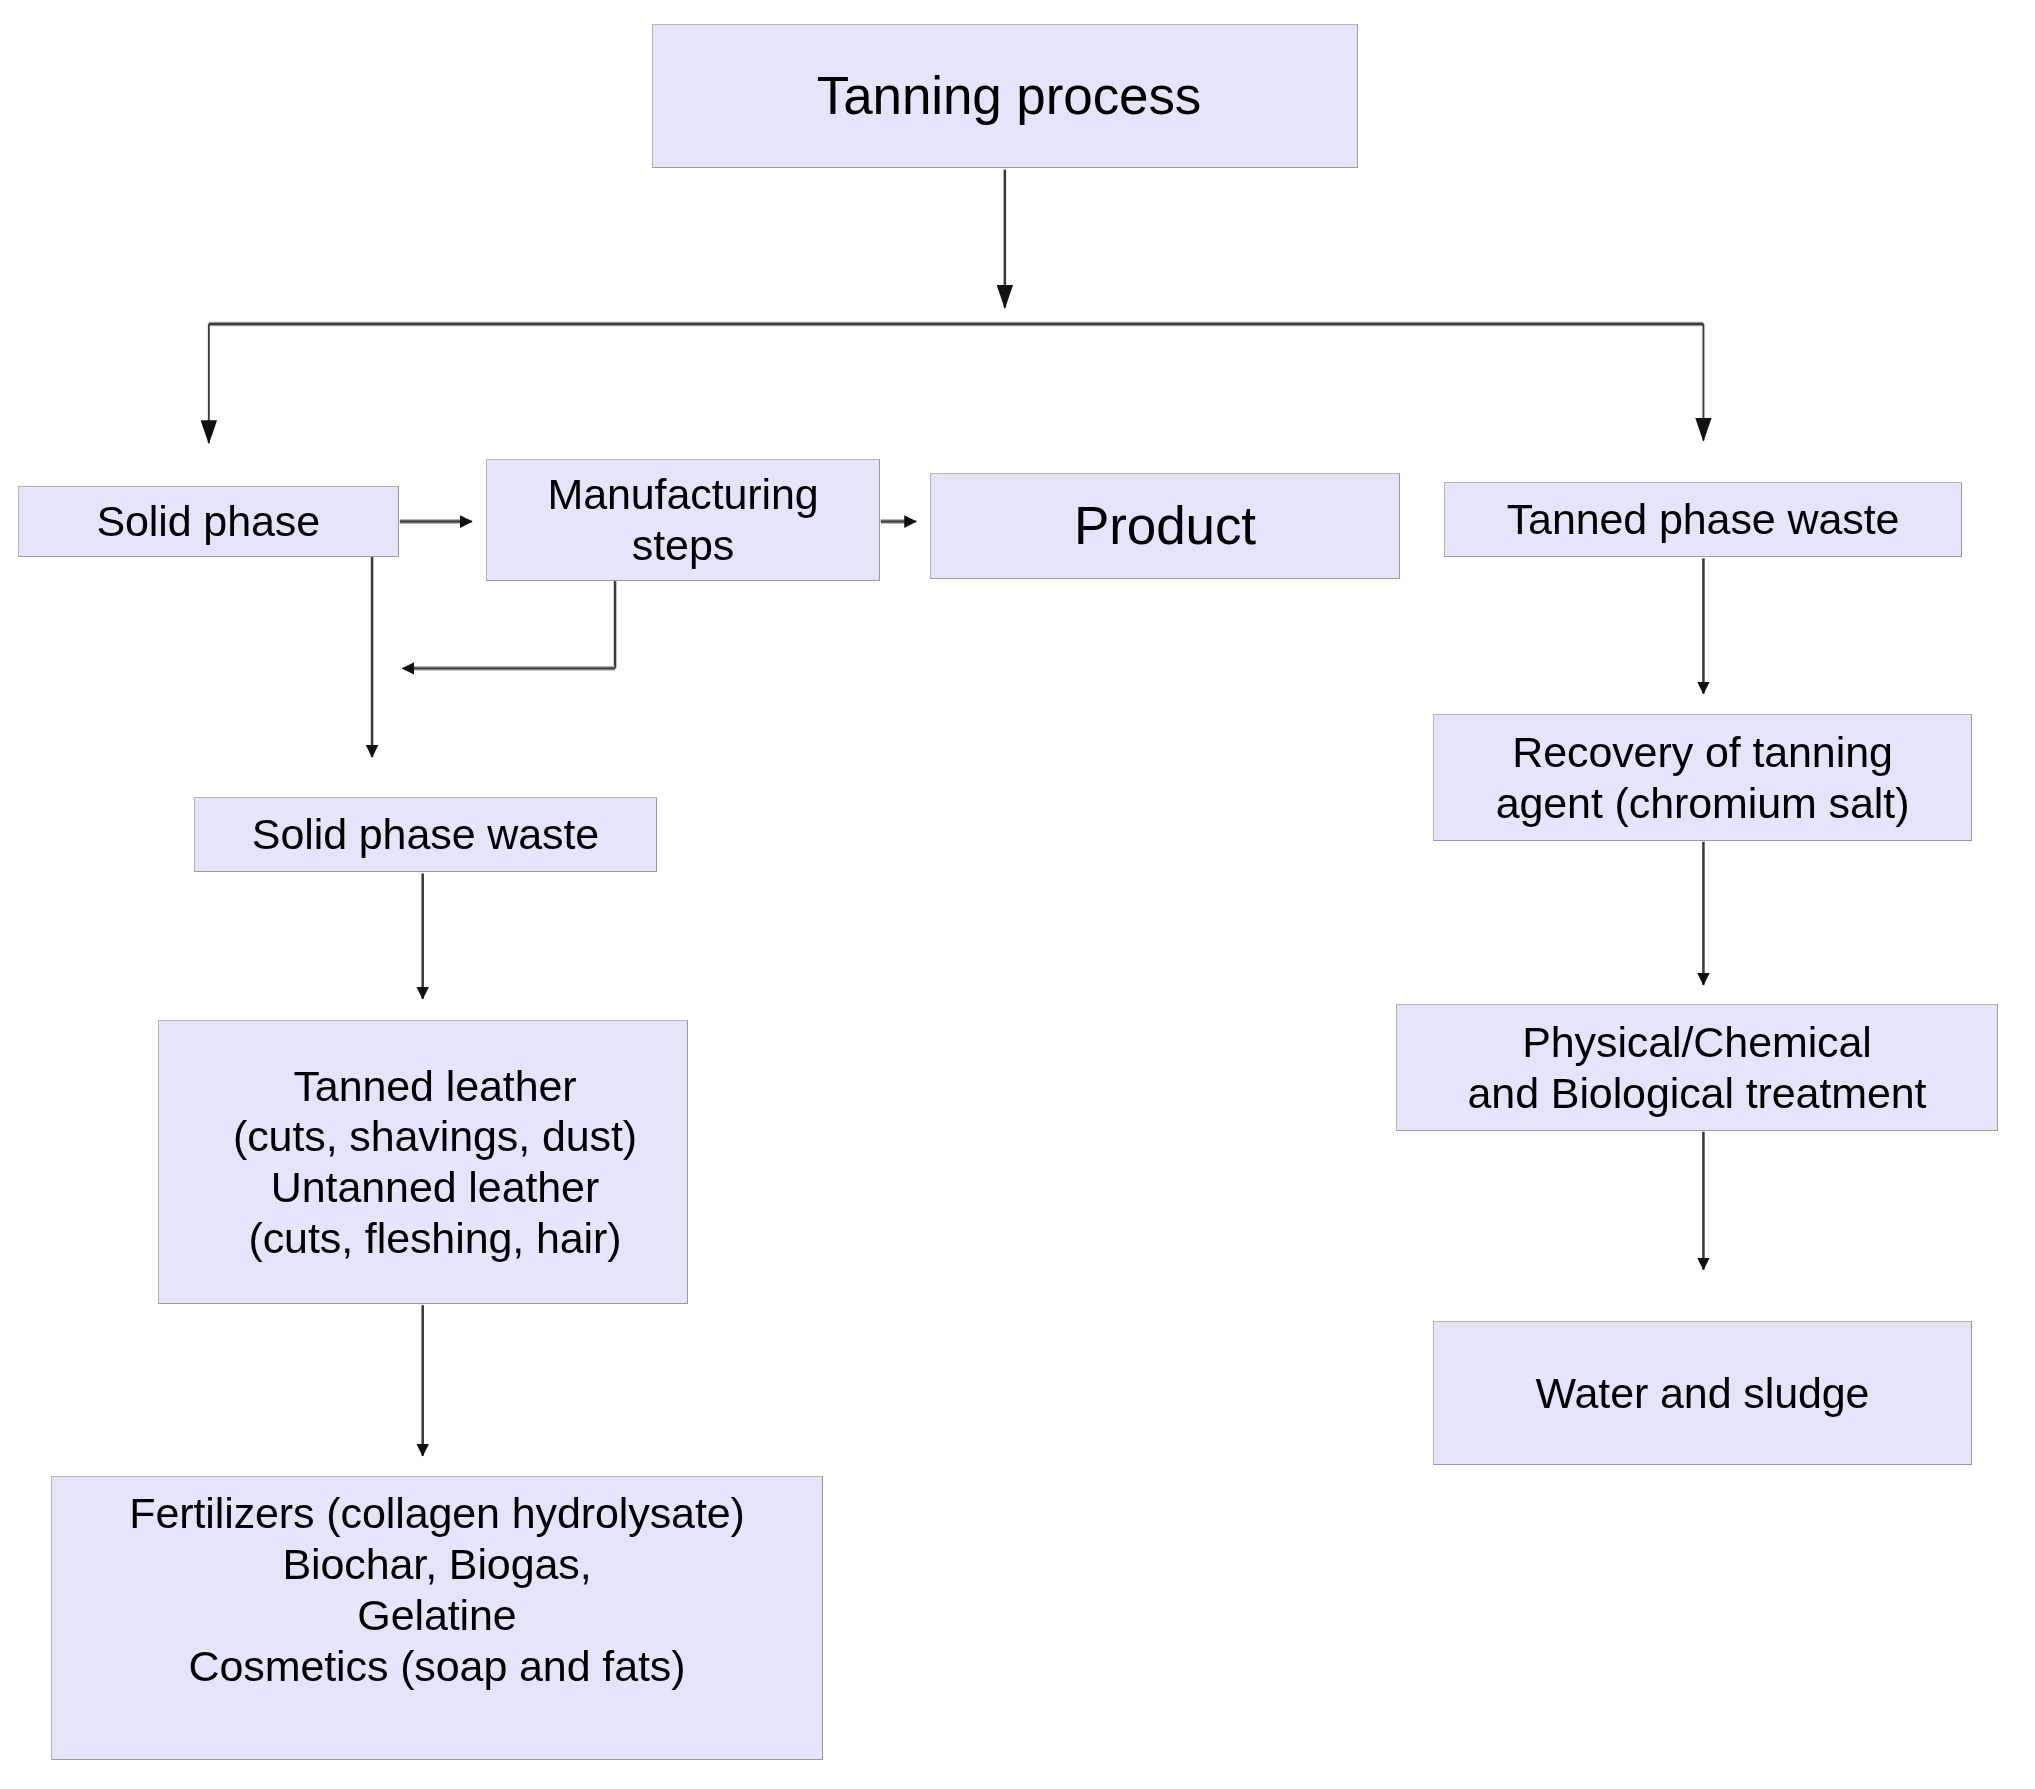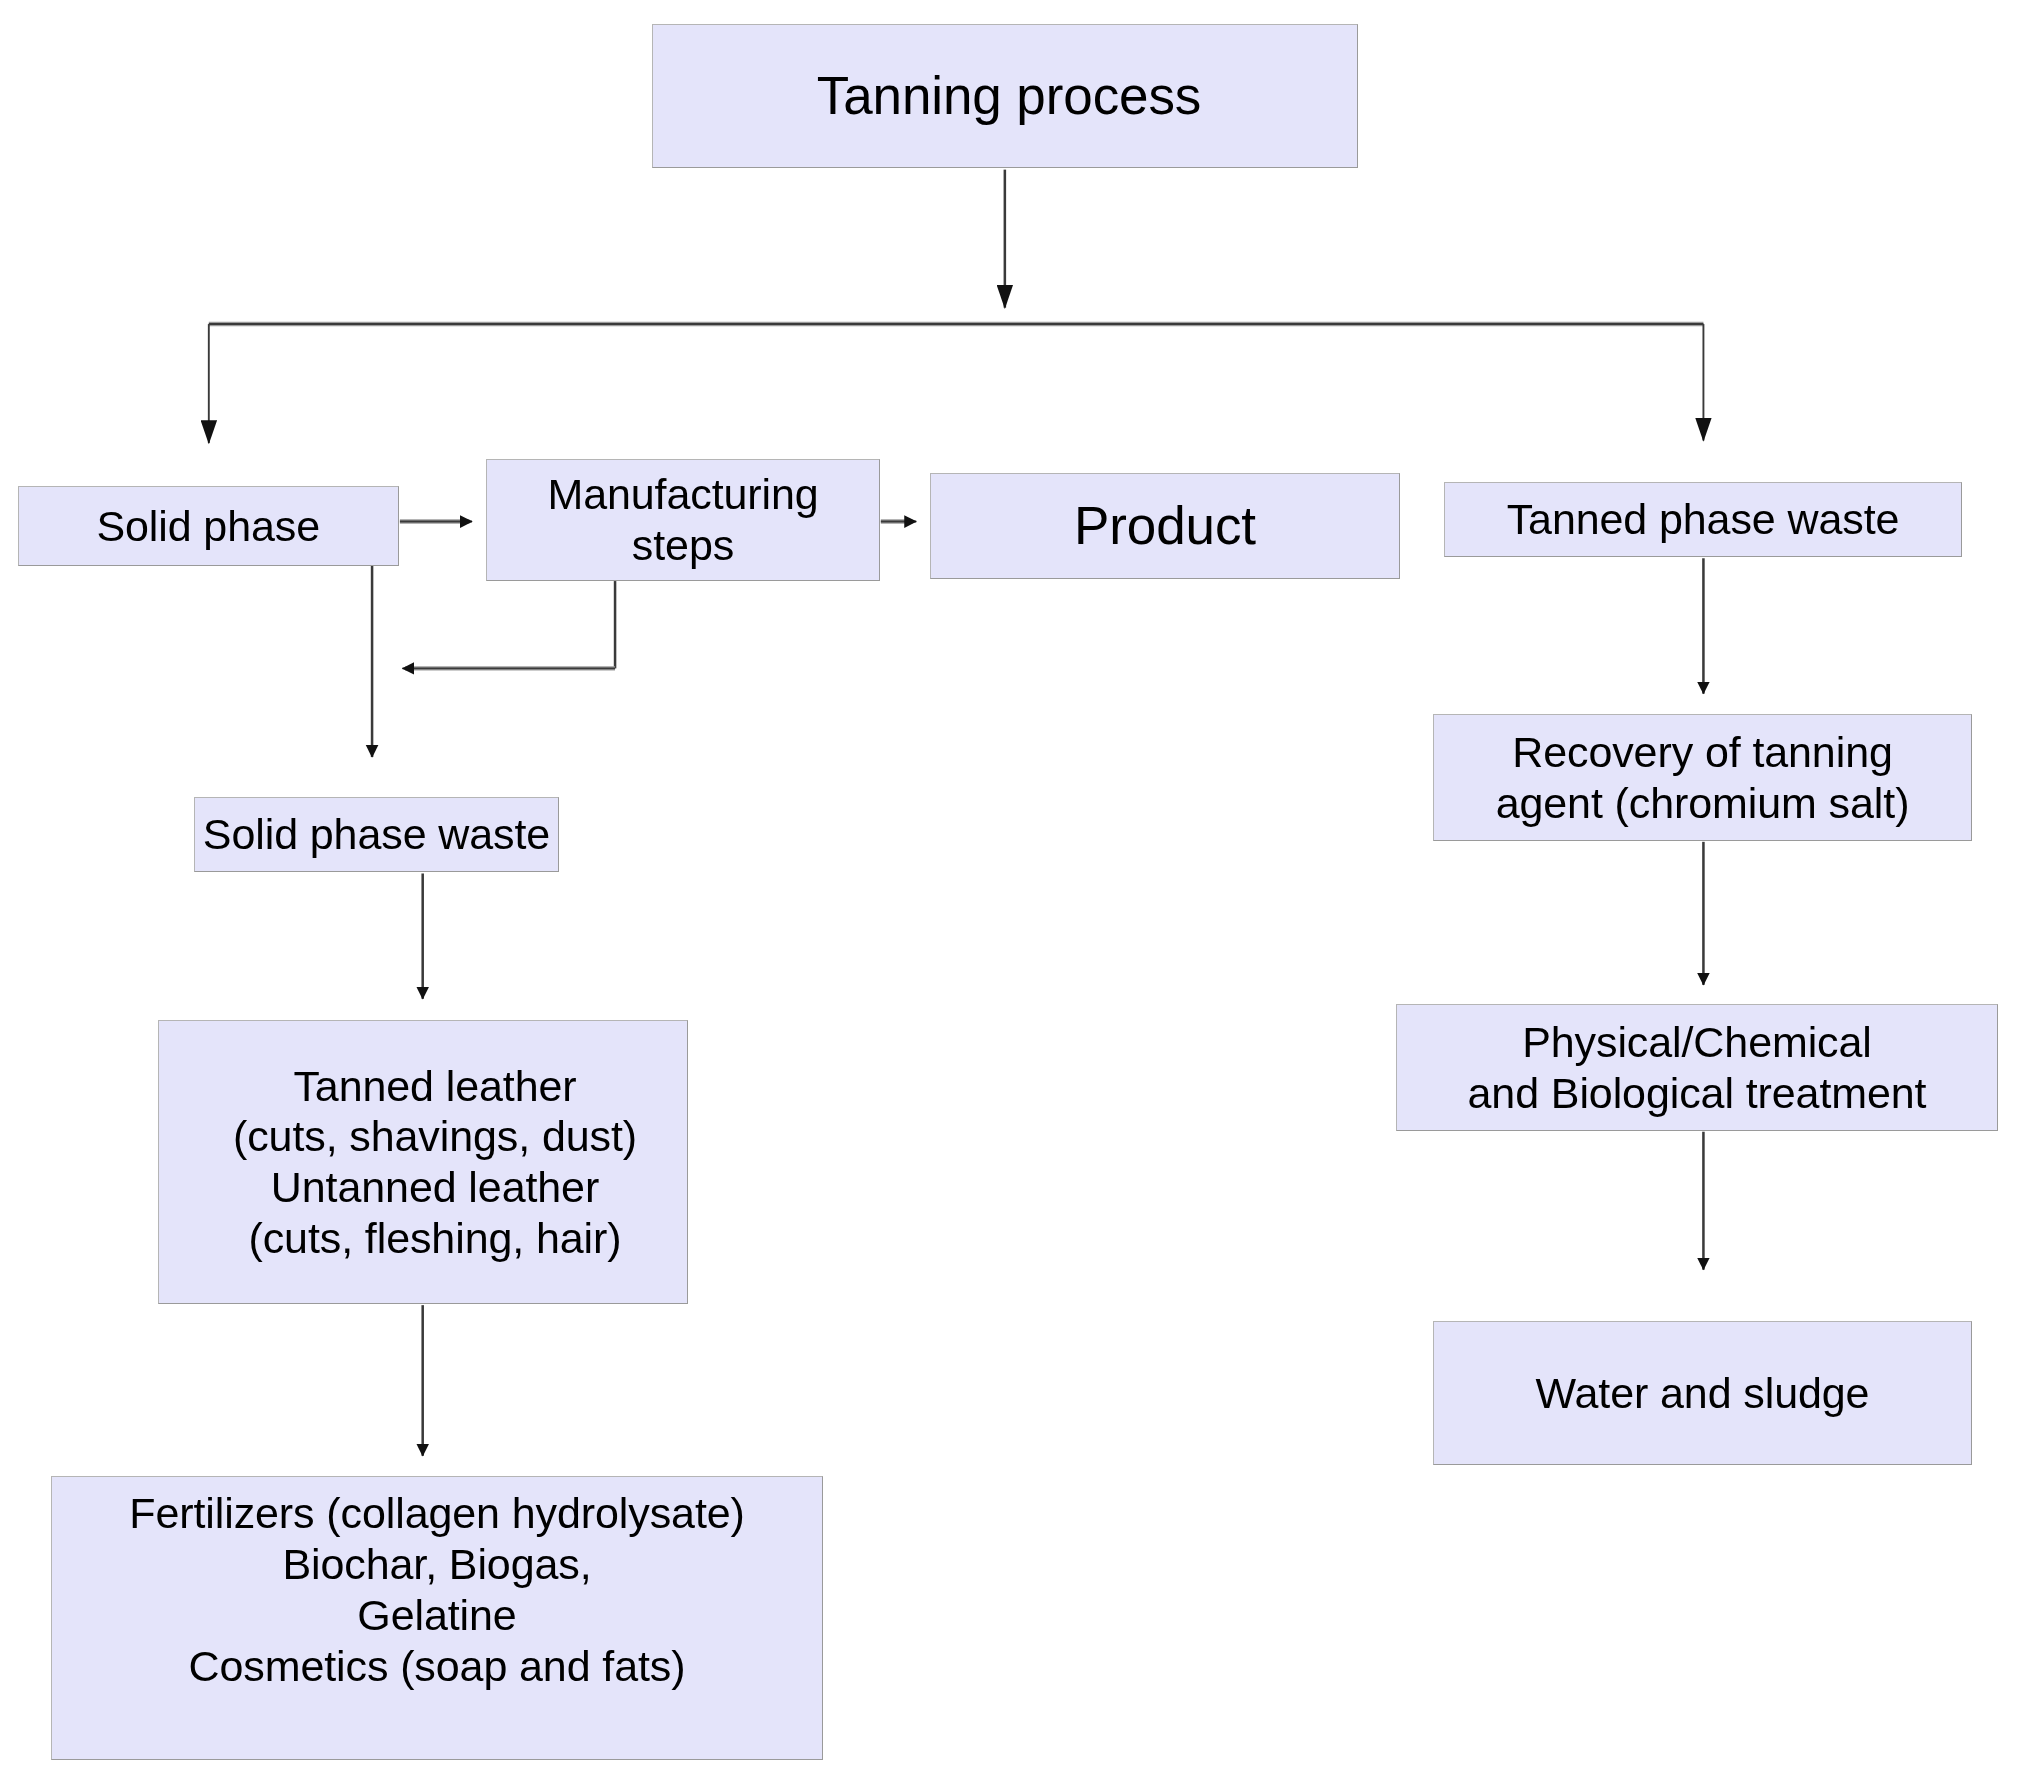--- a/index.html
+++ b/index.html
@@ -33,28 +33,28 @@
     display: flex;
     align-items: center;
     justify-content: center;
     text-align: center;
     color: #000000;
     line-height: 1.18;
     white-space: pre-line;
     letter-spacing: -0.1px;
   }
   .n-tanning        { left: 652px; top: 24px;   width: 706px; height: 144px;  font-size: 53px; padding-left: 8px; }
-  .n-solid-phase    { left: 17.7px;   top: 486px;  width: 381px;  height: 80px;  font-size: 43px; }
+  .n-solid-phase    { left: 17.7px;   top: 486px;  width: 381px;  height: 71px;  font-size: 43px; }
   .n-manufacturing  { left: 486px;  top: 459px;  width: 394px;  height: 122px;  font-size: 43px; }
   .n-product        { left: 930px; top: 473px;  width: 470px;  height: 106px;  font-size: 53px; }
   .n-liquid-waste   { left: 1444px; top: 482px;  width: 518px;  height: 75px;  font-size: 43px; }
   .n-recovery       { left: 1433px; top: 714px; width: 539px;  height: 127px;  font-size: 43px; }
   .n-treatment      { left: 1396px; top: 1004px; width: 602px;  height: 127px;  font-size: 43px; }
   .n-water-sludge   { left: 1433px; top: 1289px; width: 539px;  height: 144px;  font-size: 43px; margin-top: 32px; }
-  .n-solid-waste    { left: 194px;  top: 797px; width: 365px;  height: 75px;  font-size: 43px; }
+  .n-solid-waste    { left: 194px;  top: 797px; width: 463px;  height: 75px;  font-size: 43px; }
   .n-tanned-leather { left: 158px;  top: 1020px; width: 530px;  height: 284px;  font-size: 43px; padding-left: 24px; }
   .n-fertilizers    { left: 51px;   top: 1476px; width: 772px; height: 284px;  font-size: 43px;
                       align-items: flex-start; padding-top: 11.4px; }
 </style>
 </head>
 <body>
 
 <div id="canvas">
 
   <svg id="wires" viewBox="0 0 3216 2828" preserveAspectRatio="none">

